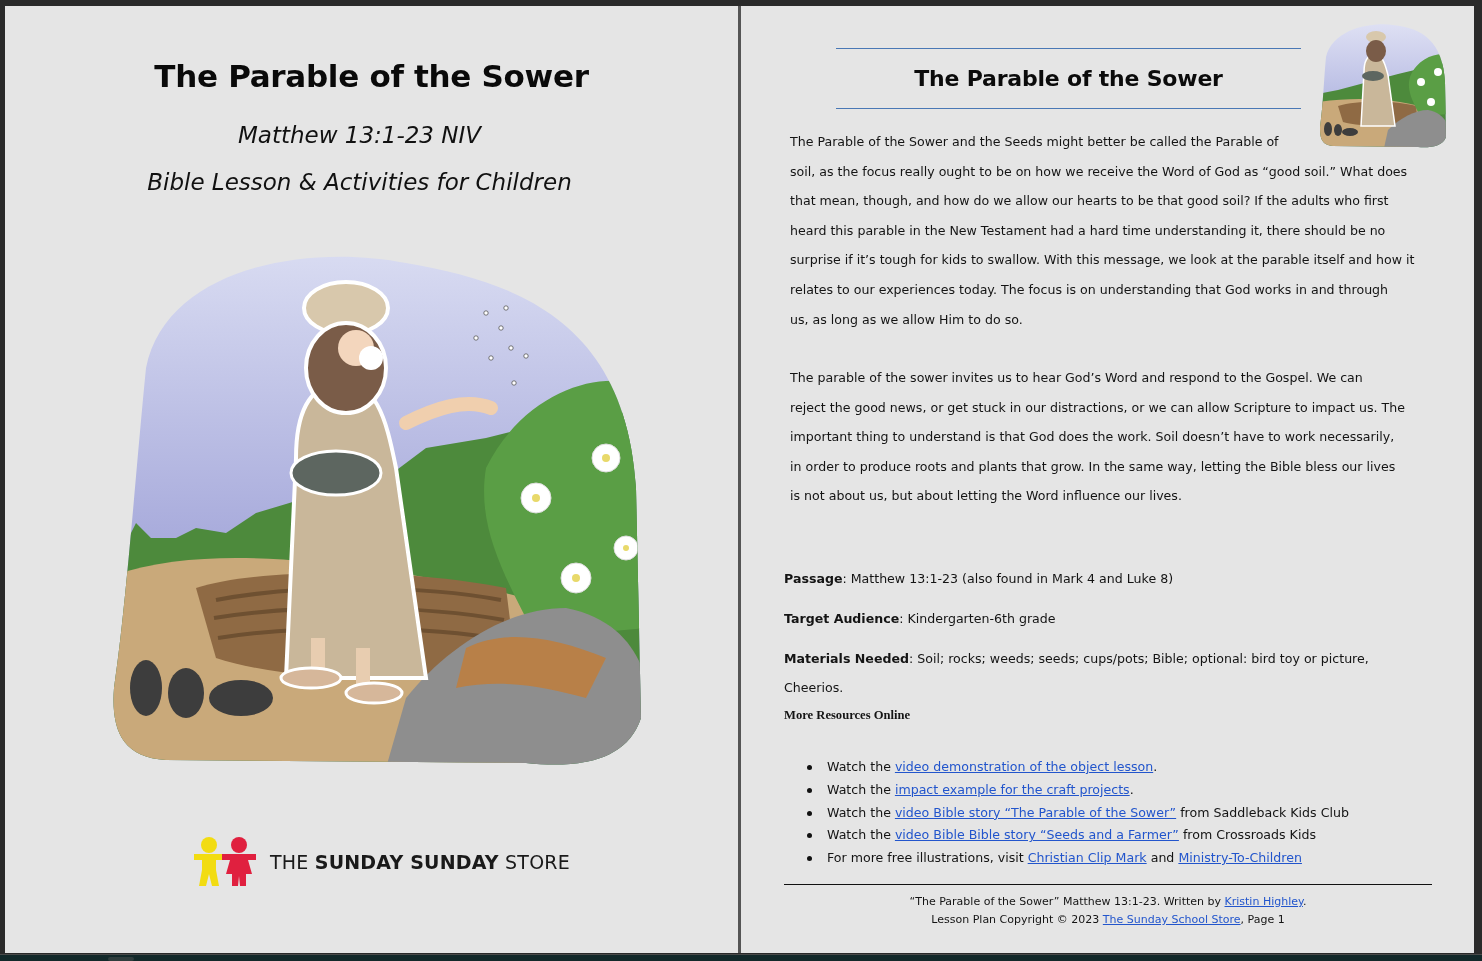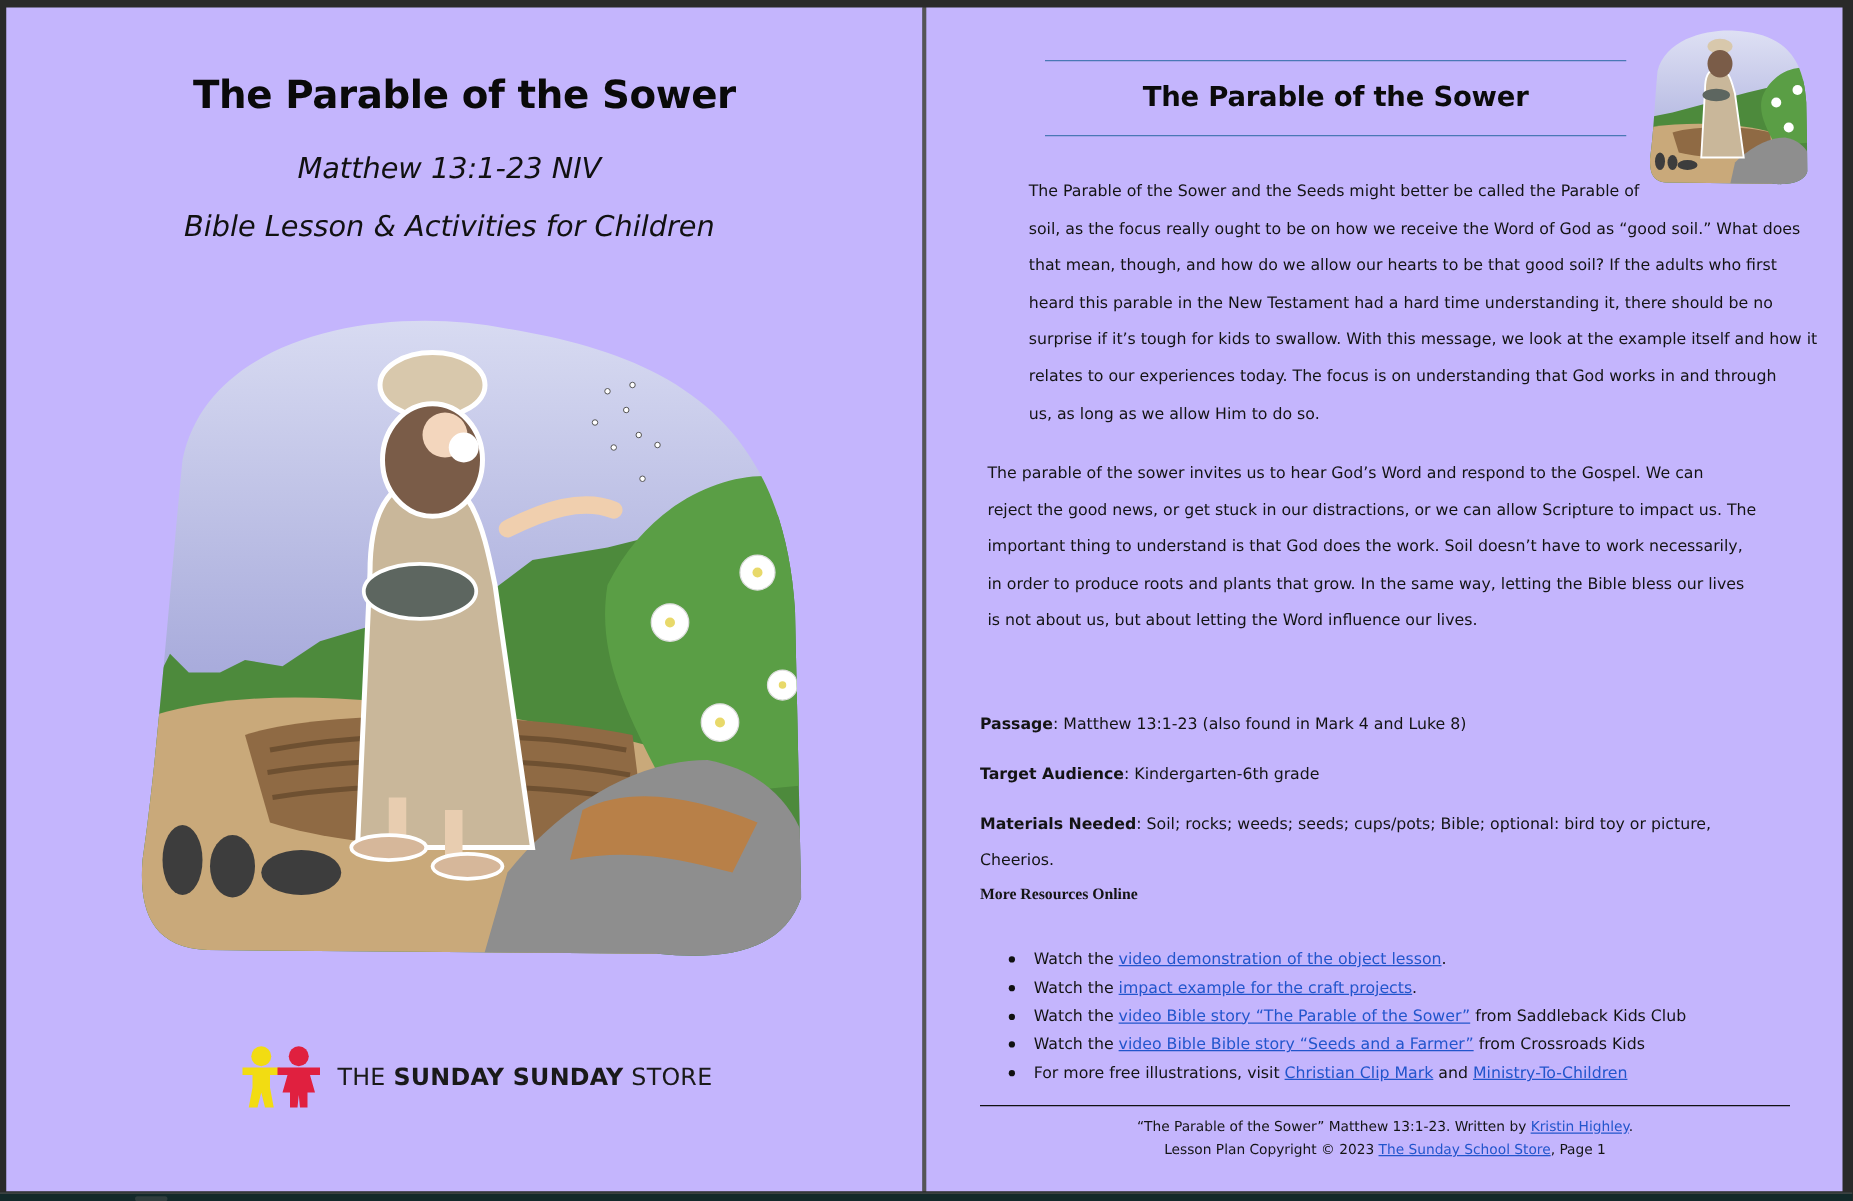--- a/index.html
+++ b/index.html
@@ -1,20 +1,20 @@
 <!DOCTYPE html>
 <html><head>
 <meta charset="utf-8">
 <style>
   * { box-sizing: border-box; margin: 0; padding: 0; }
   html, body { width: 1482px; height: 961px; overflow: hidden; background: #2b2b2b; }
   body { position: relative; font-family: "DejaVu Sans", "Liberation Sans", sans-serif; color: #111; }
 
   .viewer { position: absolute; left: 0; top: 0; width: 1482px; height: 961px; background: #2a2a2a; }
-  .page { position: absolute; background: #c4b5fd; overflow: hidden; }
+  .page { position: absolute; background: #e5e5e5; overflow: hidden; }
   .page-left { left: 5px; top: 6px; width: 733px; height: 947px; }
   .page-right { left: 741px; top: 6px; width: 733px; height: 947px; }
   .page-gap { position: absolute; left: 738px; top: 6px; width: 3px; height: 947px; background: #555; }
 
   .bottom-bar { position: absolute; left: 0; top: 954px; width: 1482px; height: 7px; background: #13292a; border-top: 1px solid #4a4a4a; }
   .bottom-bar .handle { position: absolute; left: 108px; top: 2px; width: 26px; height: 4px; background: #2f3d3d; border-radius: 2px; }
 
   
   .cover-title { position: absolute; left: 0; width: 733px; top: 52px; text-align: center; font-family: "DejaVu Sans", sans-serif; font-weight: bold; font-size: 31px; letter-spacing: -0.3px; color: #0a0a0a; }
   .cover-sub { position: absolute; left: 16px; width: 677px; text-align: center; font-family: "DejaVu Sans", sans-serif; font-style: italic; font-weight: 300; font-size: 23px; color: #111; }
@@ -30,21 +30,21 @@
 
   
   .hdr-rule { position: absolute; left: 95px; width: 465px; height: 1px; background: #4a78b5; }
   .hdr-rule.top { top: 42px; }
   .hdr-rule.bot { top: 102px; }
   .rp-title { position: absolute; left: 95px; width: 465px; top: 60px; text-align: center; font-family: "DejaVu Sans", sans-serif; font-weight: bold; font-size: 22px; color: #0b0b0b; letter-spacing: -0.2px; }
   .thumb { position: absolute; left: 577px; top: 16px; width: 130px; height: 126px; }
 
   .para { position: absolute; left: 49px; font-family: "DejaVu Sans", sans-serif; font-size: 12.6px; line-height: 29.6px; color: #141414; }
   .para .ln { display: block; white-space: nowrap; }
-  .para.p1 { top: 132px; margin-left: 33px; }
+  .para.p1 { top: 121px; }
   .para.p2 { top: 357px; }
 
   .meta { position: absolute; left: 43px; font-size: 12.6px; color: #141414; white-space: nowrap; }
   .meta b { font-weight: bold; }
   .m1 { top: 565px; }
   .m2 { top: 605px; }
   .m3 { top: 645px; }
   .m3b { top: 674px; }
   .m4 { top: 702px; font-family: Liberation Serif, serif; }
 
@@ -189,21 +189,21 @@
         <ellipse cx="58" cy="29" rx="10" ry="11" fill="#7a5c48"></ellipse>
         <ellipse cx="55" cy="54" rx="11" ry="5" fill="#5d6660"></ellipse>
       </g>
     </svg>
 
     <div class="para p1">
       <span class="ln">The Parable of the Sower and the Seeds might better be called the Parable of</span>
       <span class="ln">soil, as the focus really ought to be on how we receive the Word of God as “good soil.” What does</span>
       <span class="ln">that mean, though, and how do we allow our hearts to be that good soil? If the adults who first</span>
       <span class="ln">heard this parable in the New Testament had a hard time understanding it, there should be no</span>
-      <span class="ln">surprise if it’s tough for kids to swallow. With this message, we look at the example itself and how it</span>
+      <span class="ln">surprise if it’s tough for kids to swallow. With this message, we look at the parable itself and how it</span>
       <span class="ln">relates to our experiences today. The focus is on understanding that God works in and through</span>
       <span class="ln">us, as long as we allow Him to do so.</span>
     </div>
 
     <div class="para p2">
       <span class="ln">The parable of the sower invites us to hear God’s Word and respond to the Gospel. We can</span>
       <span class="ln">reject the good news, or get stuck in our distractions, or we can allow Scripture to impact us. The</span>
       <span class="ln">important thing to understand is that God does the work. Soil doesn’t have to work necessarily,</span>
       <span class="ln">in order to produce roots and plants that grow. In the same way, letting the Bible bless our lives</span>
       <span class="ln">is not about us, but about letting the Word influence our lives.</span>

